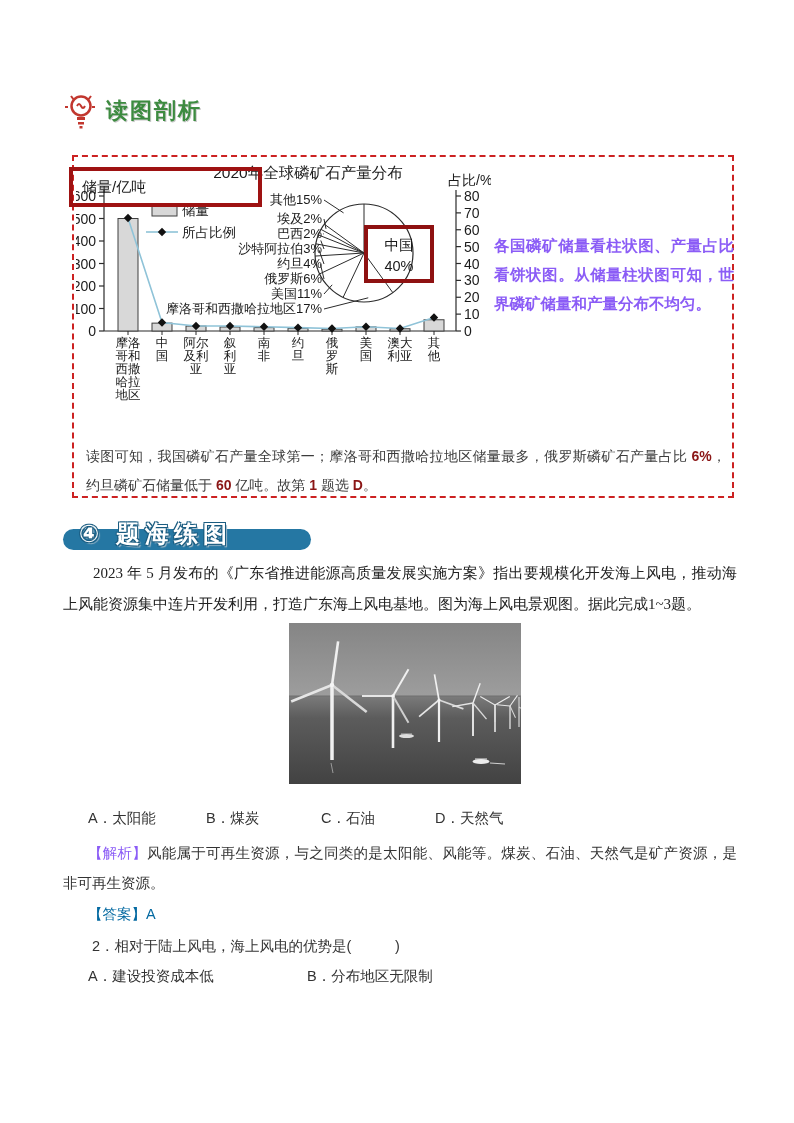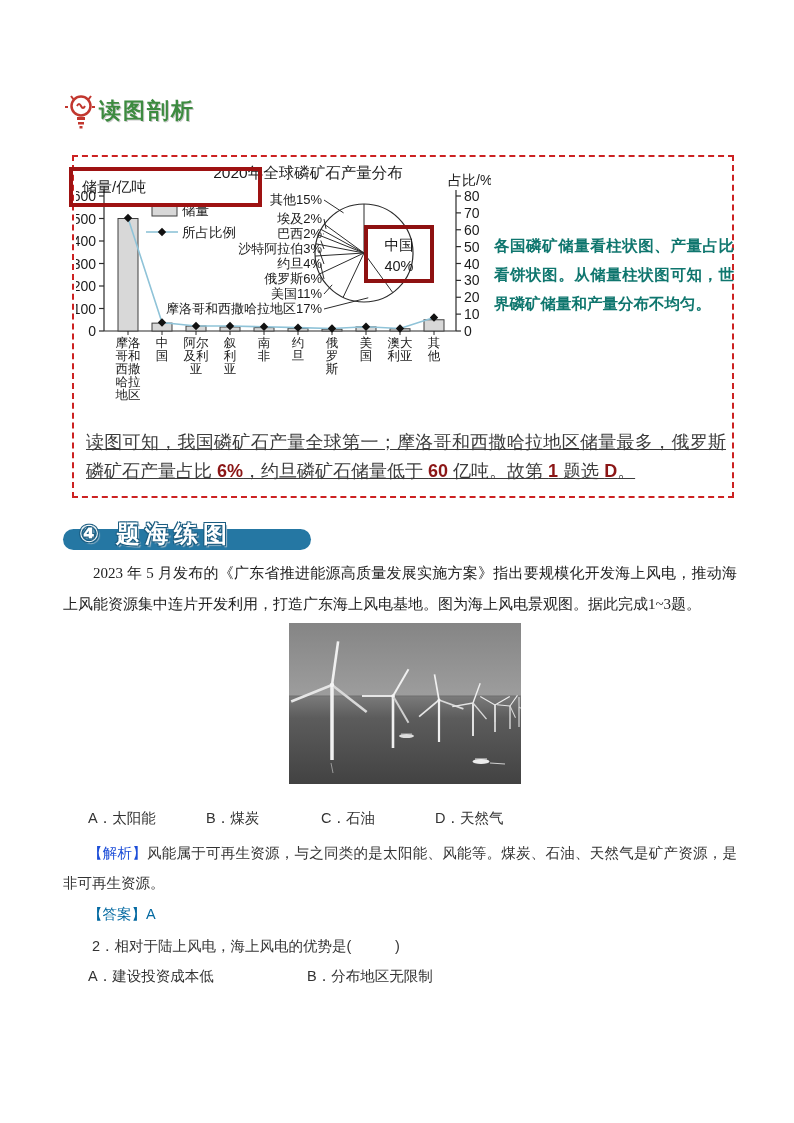--- a/index.html
+++ b/index.html
@@ -1,56 +1,56 @@
 <!DOCTYPE html>
 <html><head>
 <meta charset="utf-8">
 <style>
   html,body{margin:0;padding:0;background:#ffffff;}
   #page{
     position:relative;width:794px;height:1123px;margin:0 auto;background:#fff;
     font-family:"Liberation Sans","DejaVu Sans",sans-serif;color:#333;overflow:hidden;
   }
   
-  #hdr{position:absolute;left:64px;top:92px;display:flex;align-items:center;gap:1px;}
+  #hdr{position:absolute;left:64px;top:92px;display:flex;align-items:center;gap:8px;}
   #hdr .title{font-size:22px;font-weight:bold;color:#3d8b40;letter-spacing:2px;
     text-shadow:1px 1px 0 #c9c9c9;}
   
   #abox{position:absolute;left:72px;top:155px;width:662px;height:343px;
     border:2px dashed #cc2222;box-sizing:border-box;}
   #chart-wrap{position:absolute;left:2px;top:4px;width:415px;height:250px;}
   #reserve-box{position:absolute;left:-5px;top:10px;width:176px;height:32px;
     border:4px solid #9e1212;display:flex;align-items:center;padding-left:9px;
     font-size:15px;color:#1a1a1a;background:transparent;z-index:3;}
   #note{position:absolute;left:420px;top:74px;width:240px;
     font-family:"Liberation Serif","DejaVu Serif",serif;
-    font-size:15.5px;font-weight:bold;color:#0f766e;line-height:29px;text-align:justify;}
-  #conclusion{position:absolute;left:12px;top:271px;width:640px;
-    font-size:18px;color:#3c3c3c;line-height:29px;text-align:justify;text-decoration:underline;}
+    font-size:15.5px;font-weight:bold;color:#8b5cf6;line-height:29px;text-align:justify;}
+  #conclusion{position:absolute;left:12px;top:285px;width:640px;
+    font-size:14px;color:#3c3c3c;line-height:29px;text-align:justify;}
   #conclusion .hl{color:#8b1616;font-weight:bold;}
   
   #banner{position:absolute;left:63px;top:510px;width:248px;height:40px;text-align:right;}
   #banner .pill{position:absolute;left:0;right:0;bottom:0;height:21px;background:#2577a3;
     border-radius:11px;}
   #banner .txt{position:absolute;left:16px;bottom:0;font-size:24px;font-weight:bold;color:#ffffff;
     letter-spacing:5px;white-space:nowrap;
     text-shadow:-1px -1px 0 #1a5c80,1px -1px 0 #1a5c80,-1px 1px 0 #1a5c80,1px 1px 0 #1a5c80,2px 2px 1px #9fb9c9;}
   
   #intro{position:absolute;left:63px;top:558px;width:674px;
     font-family:"Liberation Serif","DejaVu Serif",serif;
     font-size:15px;color:#222;line-height:31px;text-align:justify;text-indent:2em;}
   
   #photo{position:absolute;left:289px;top:623px;width:232px;height:161px;}
   
   #qs{position:absolute;left:63px;top:806px;width:674px;font-size:14.5px;color:#333;}
   .q-stem{height:30px;line-height:24px;}
   .q-opts{position:relative;height:32px;line-height:24px;}
   .q-opts span{position:absolute;top:0;white-space:nowrap;}
   #q1-analysis{line-height:30px;text-indent:25px;text-align:justify;}
-  #q1-analysis .lbl{color:#1d4ed8;}
+  #q1-analysis .lbl{color:#8b5cf6;}
   #q1-answer{height:34px;line-height:32px;padding-left:25px;color:#0369a1;}
   #q2-stem{padding-left:29px;height:32px;line-height:28px;}
 </style>
 </head>
 <body>
 
 <div id="page">
 
   <div id="hdr">
     <svg width="34" height="38" viewBox="0 0 34 38">

